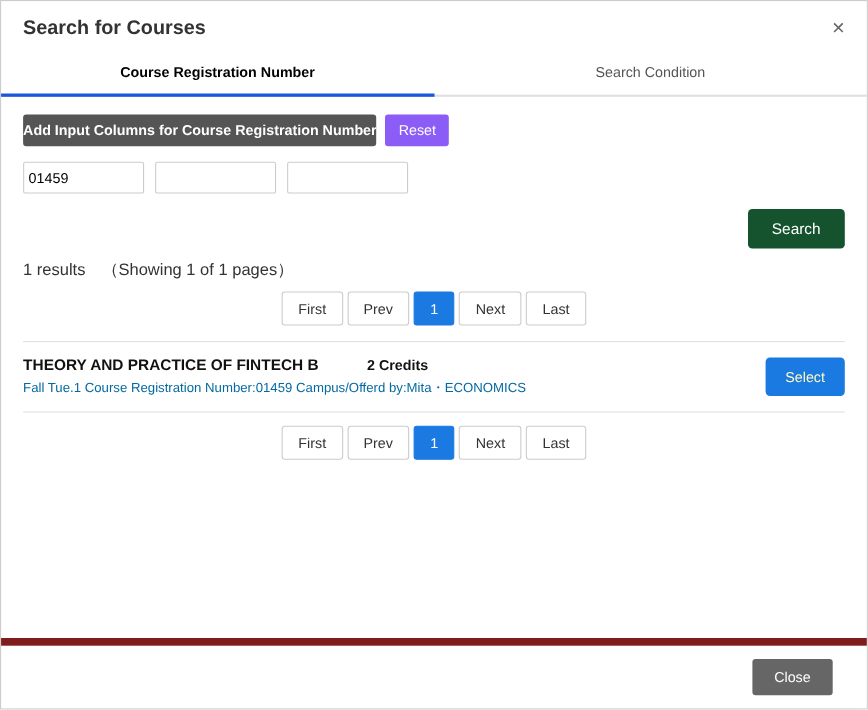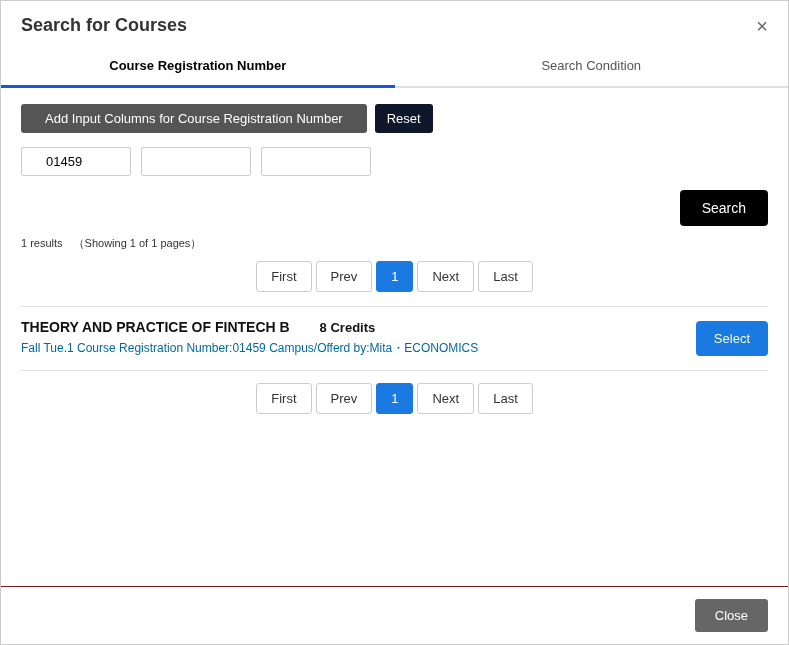--- a/index.html
+++ b/index.html
@@ -72,64 +72,65 @@
     .action-bar {
       display: flex;
       align-items: center;
       gap: 8px;
       margin-bottom: 14px;
     }
     .btn-add {
       background: #555;
       color: #fff;
       border: none;
-      padding: 7px 24px;
-      cursor: pointer;
-      font-size: 13px;
-      border-radius: 3px;
+      padding: 7px 0;
+      cursor: pointer;
+      font-size: 13px;
+      border-radius: 3px;
+      font-weight: bold;
     }
     .btn-reset {
-      background: #0f172a;
+      background: #8b5cf6;
       color: #fff;
       border: none;
       padding: 7px 12px;
       cursor: pointer;
       font-size: 13px;
       border-radius: 3px;
     }
     .input-row {
       display: flex;
       gap: 10px;
       margin-bottom: 14px;
       align-items: center;
     }
     .input-row input {
       border: 1px solid #ccc;
-      padding: 6px 24px;
+      padding: 6px 4px;
       font-size: 13px;
       width: 110px;
       border-radius: 2px;
       outline: none;
     }
     .search-row {
       display: flex;
       justify-content: flex-end;
       margin-bottom: 10px;
     }
     .btn-search {
-      background: #000000;
+      background: #14532d;
       color: #fff;
       border: none;
       padding: 10px 22px;
       font-size: 14px;
       border-radius: 4px;
       cursor: pointer;
     }
     .results-info {
-      font-size: 11px;
+      font-size: 15px;
       color: #333;
       margin-bottom: 10px;
     }
     .pagination {
       display: flex;
       justify-content: center;
       gap: 4px;
       margin-bottom: 14px;
     }
     .page-btn {
@@ -154,21 +155,21 @@
       justify-content: space-between;
       align-items: center;
       margin-bottom: 12px;
     }
     .result-info {
       flex: 1;
     }
     .result-title-row {
       display: flex;
       align-items: baseline;
-      gap: 30px;
+      gap: 44px;
       margin-bottom: 4px;
     }
     .result-name {
       font-weight: bold;
       font-size: 14px;
       color: #111;
     }
     .result-credits {
       font-weight: bold;
       font-size: 13px;
@@ -186,22 +187,22 @@
       padding: 10px 18px;
       cursor: pointer;
       font-size: 13px;
       border-radius: 4px;
       margin-left: 16px;
       white-space: nowrap;
     }
     .modal-footer {
       display: flex;
       justify-content: flex-end;
-      padding: 12px 20px;
-      border-top: 1px solid #7f1d1d;
+      padding: 12px 31px;
+      border-top: 7px solid #7f1d1d;
     }
     .btn-close {
       background: #666;
       color: #fff;
       border: none;
       padding: 9px 20px;
       cursor: pointer;
       font-size: 13px;
       border-radius: 3px;
     }
@@ -243,21 +244,21 @@
       <button class="page-btn">Prev</button>
       <button class="page-btn active">1</button>
       <button class="page-btn">Next</button>
       <button class="page-btn">Last</button>
     </div>
 
     <div class="result-card">
       <div class="result-info">
         <div class="result-title-row">
           <span class="result-name">THEORY AND PRACTICE OF FINTECH B</span>
-          <span class="result-credits">8 Credits</span>
+          <span class="result-credits">2 Credits</span>
         </div>
         <div class="result-meta">Fall  Tue.1  Course Registration Number:01459  Campus/Offerd by:Mita・ECONOMICS</div>
       </div>
       <button class="btn-select">Select</button>
     </div>
 
     <div class="pagination">
       <button class="page-btn">First</button>
       <button class="page-btn">Prev</button>
       <button class="page-btn active">1</button>

